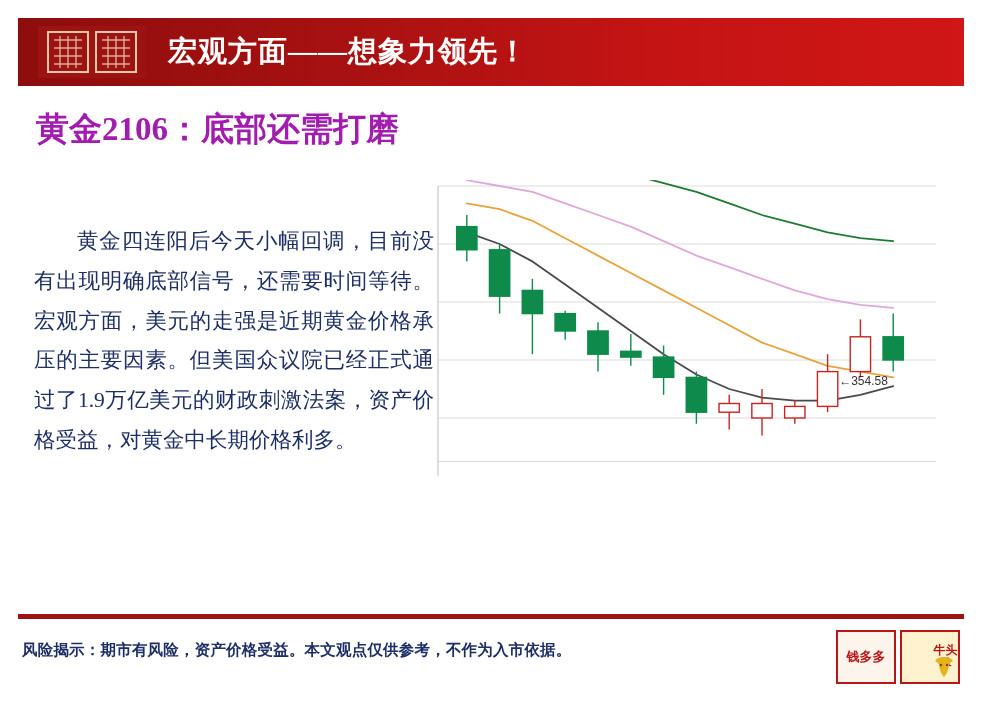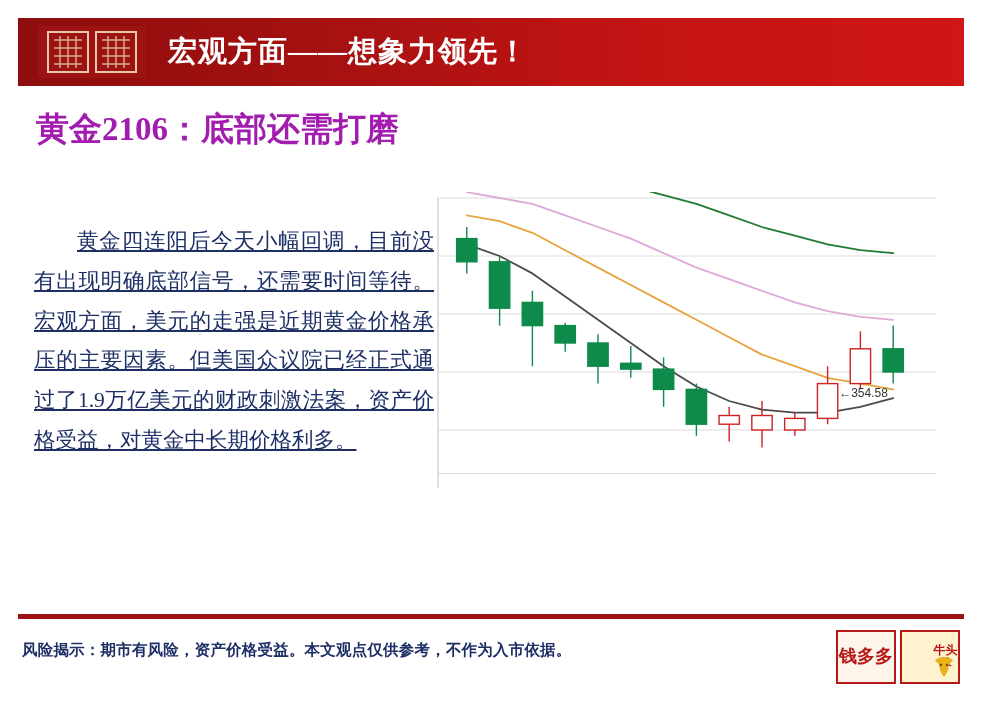--- a/index.html
+++ b/index.html
@@ -68,28 +68,27 @@
     position: absolute;
     left: 34px;
     top: 222px;
     width: 400px;
     color: #1e2f66;
     font-size: 21.5px;
     line-height: 1.85;
     text-indent: 2em;
     text-align: justify;
     font-family: "Liberation Serif", "DejaVu Serif", serif;
-    text-decoration: underline;
   }
 
   
   #chart {
     position: absolute;
     left: 424px;
-    top: 192px;
+    top: 180px;
     width: 520px;
     height: 330px;
     text-align: center;
   }
   #chart svg { display: block; }
 
   
   .footer-rule {
     position: absolute;
     left: 18px;
@@ -120,21 +119,21 @@
     height: 50px;
     border: 2px solid #b81717;
     background: #fdf5ec;
     display: flex;
     align-items: center;
     justify-content: center;
     position: relative;
   }
   .logo-box .ltext {
     color: #b81717;
-    font-size: 18px;
+    font-size: 13px;
     font-weight: bold;
     line-height: 1.1;
     text-align: center;
     font-family: "Liberation Serif", "DejaVu Serif", serif;
   }
   .logo-box.two { background: #fff3cf; }
   .logo-box.two .ltext { color: #b81717; font-size: 12px; margin-left: 31px; }
   .bullhead {
     position: absolute;
     right: 2px;

